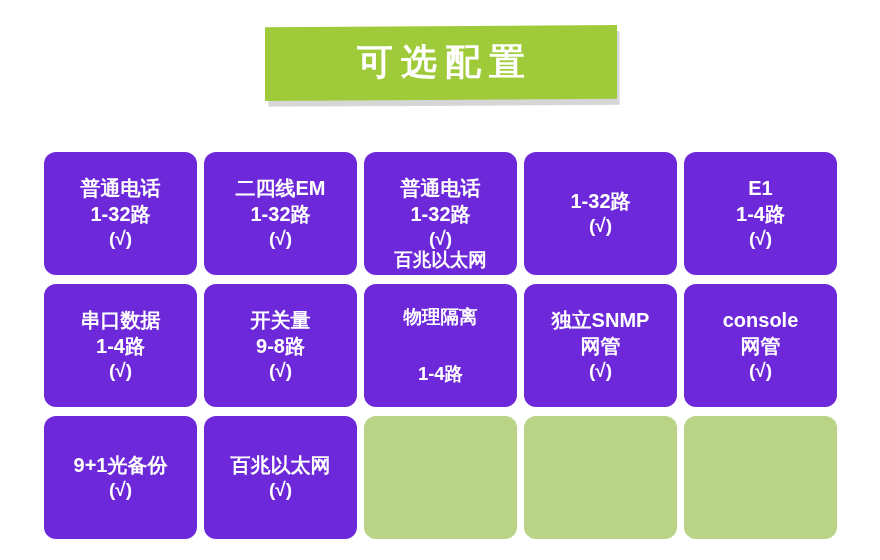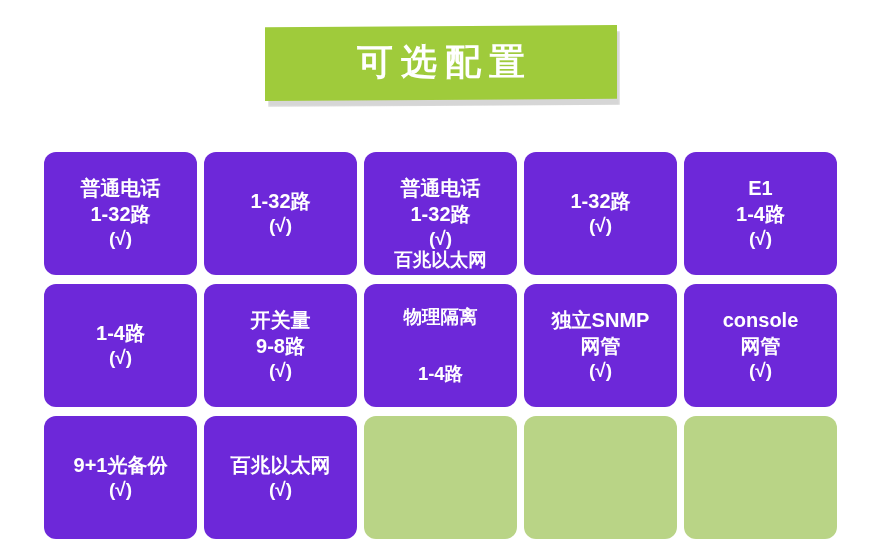--- a/index.html
+++ b/index.html
@@ -115,38 +115,40 @@
     </div>
   </div>
 
   <div class="grid" id="card-grid">
       <div class="card">
         <span class="line">普通电话</span>
         <span class="line">1-32路</span>
         <span class="line mark">(√)</span>
       </div>
       <div class="card">
+        <span class="line">二四线EM</span>
         <span class="line">1-32路</span>
         <span class="line mark">(√)</span>
       </div>
       <div class="card">
         <span class="line">普通电话</span>
         <span class="line">1-32路</span>
         <span class="line mark">(√)</span>
       </div>
       <div class="card">
         <span class="line">1-32路</span>
         <span class="line mark">(√)</span>
       </div>
       <div class="card">
         <span class="line">E1</span>
         <span class="line">1-4路</span>
         <span class="line mark">(√)</span>
       </div>
       <div class="card">
+        <span class="line">串口数据</span>
         <span class="line">1-4路</span>
         <span class="line mark">(√)</span>
       </div>
       <div class="card">
         <span class="line">开关量</span>
         <span class="line">9-8路</span>
         <span class="line mark">(√)</span>
       </div>
       <div class="card small-text">
         <span class="line">百兆以太网</span>

